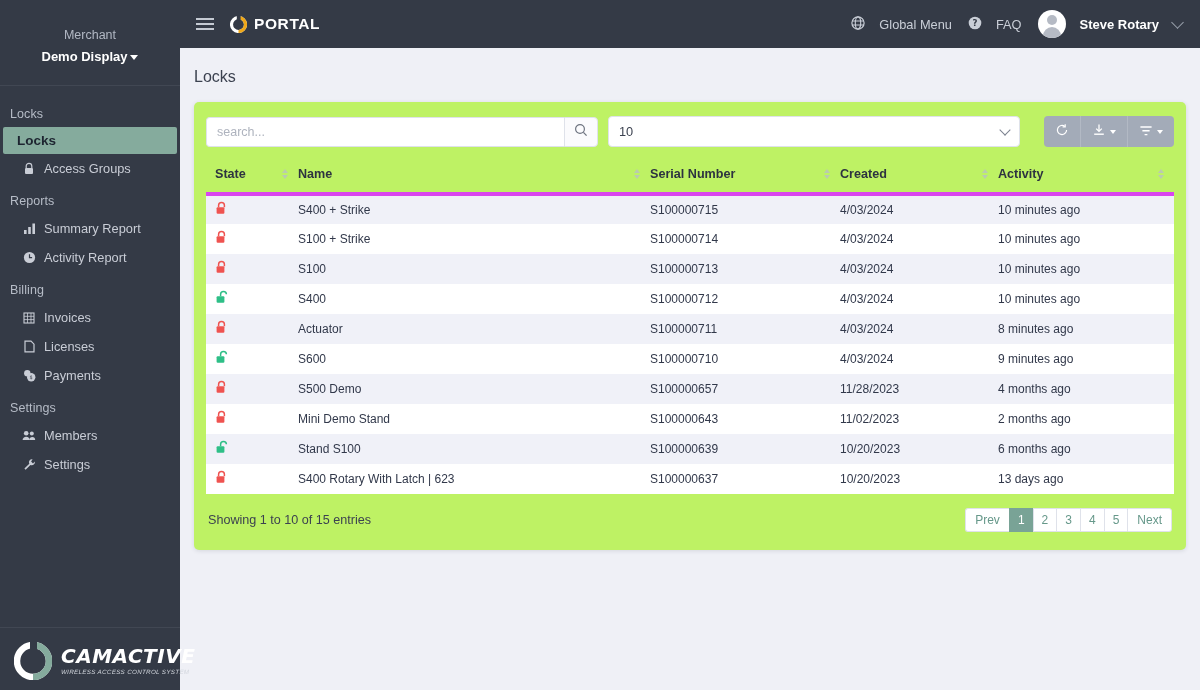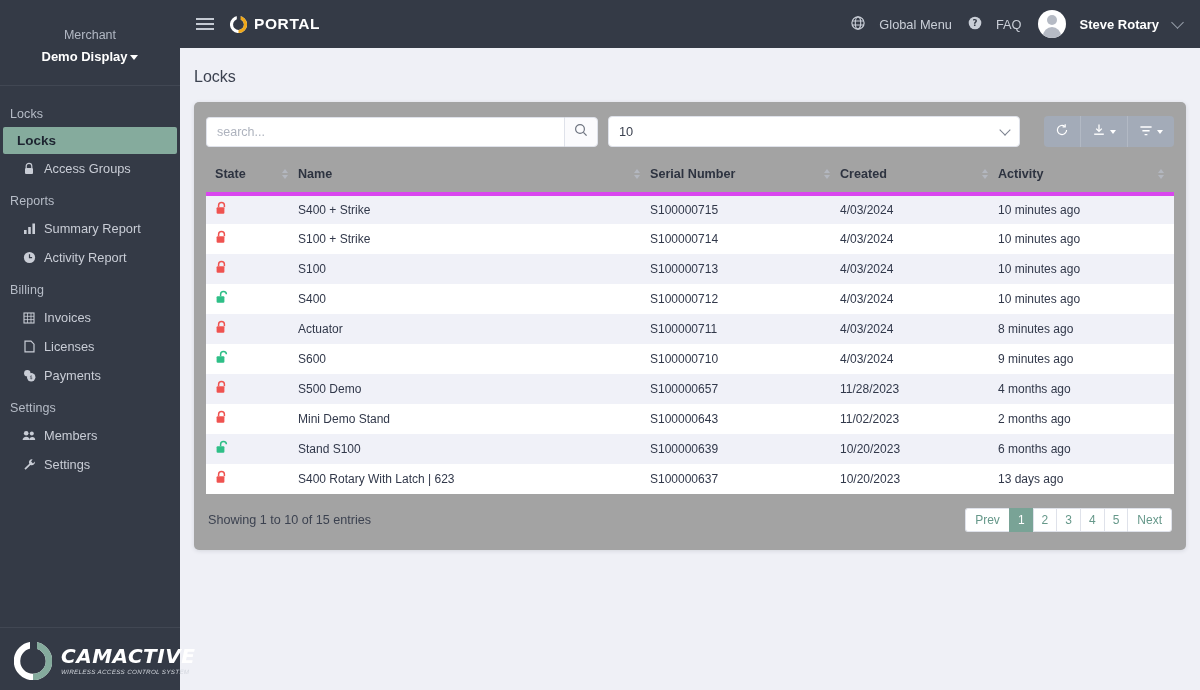--- a/index.html
+++ b/index.html
@@ -93,21 +93,21 @@
     border-radius: 9px 9px 0 0; background: #b5bac4; left: 5px; top: 17px;
   }
   .user-name { font-size: 13px; font-weight: bold; color: #fff; }
   .chev { width: 9px; height: 9px; border-right: 1.6px solid #9aa1ad;
           border-bottom: 1.6px solid #9aa1ad; transform: rotate(45deg);
           margin-bottom: 4px; }
 
   .page-title { font-size: 16px; color: #3c4250; padding: 20px 0 16px 14px; }
 
   .card {
-    background: #a3a3a3; margin: 0 14px; border-radius: 5px;
+    background: #bef264; margin: 0 14px; border-radius: 5px;
     box-shadow: 0 1px 4px rgba(40,45,60,.13);
     padding: 14px 12px 0;
   }
   .toolbar { display: flex; align-items: center; gap: 10px; padding: 0 0 12px; }
   .search-group { display: flex; width: 392px; }
   .search-input {
     flex: 1; height: 30px; border: 1px solid #dfe2ea; border-right: none;
     border-radius: 4px 0 0 4px; padding: 0 10px; font-size: 12.5px;
     color: #444; outline: none; font-family: "Liberation Sans", sans-serif;
   }

